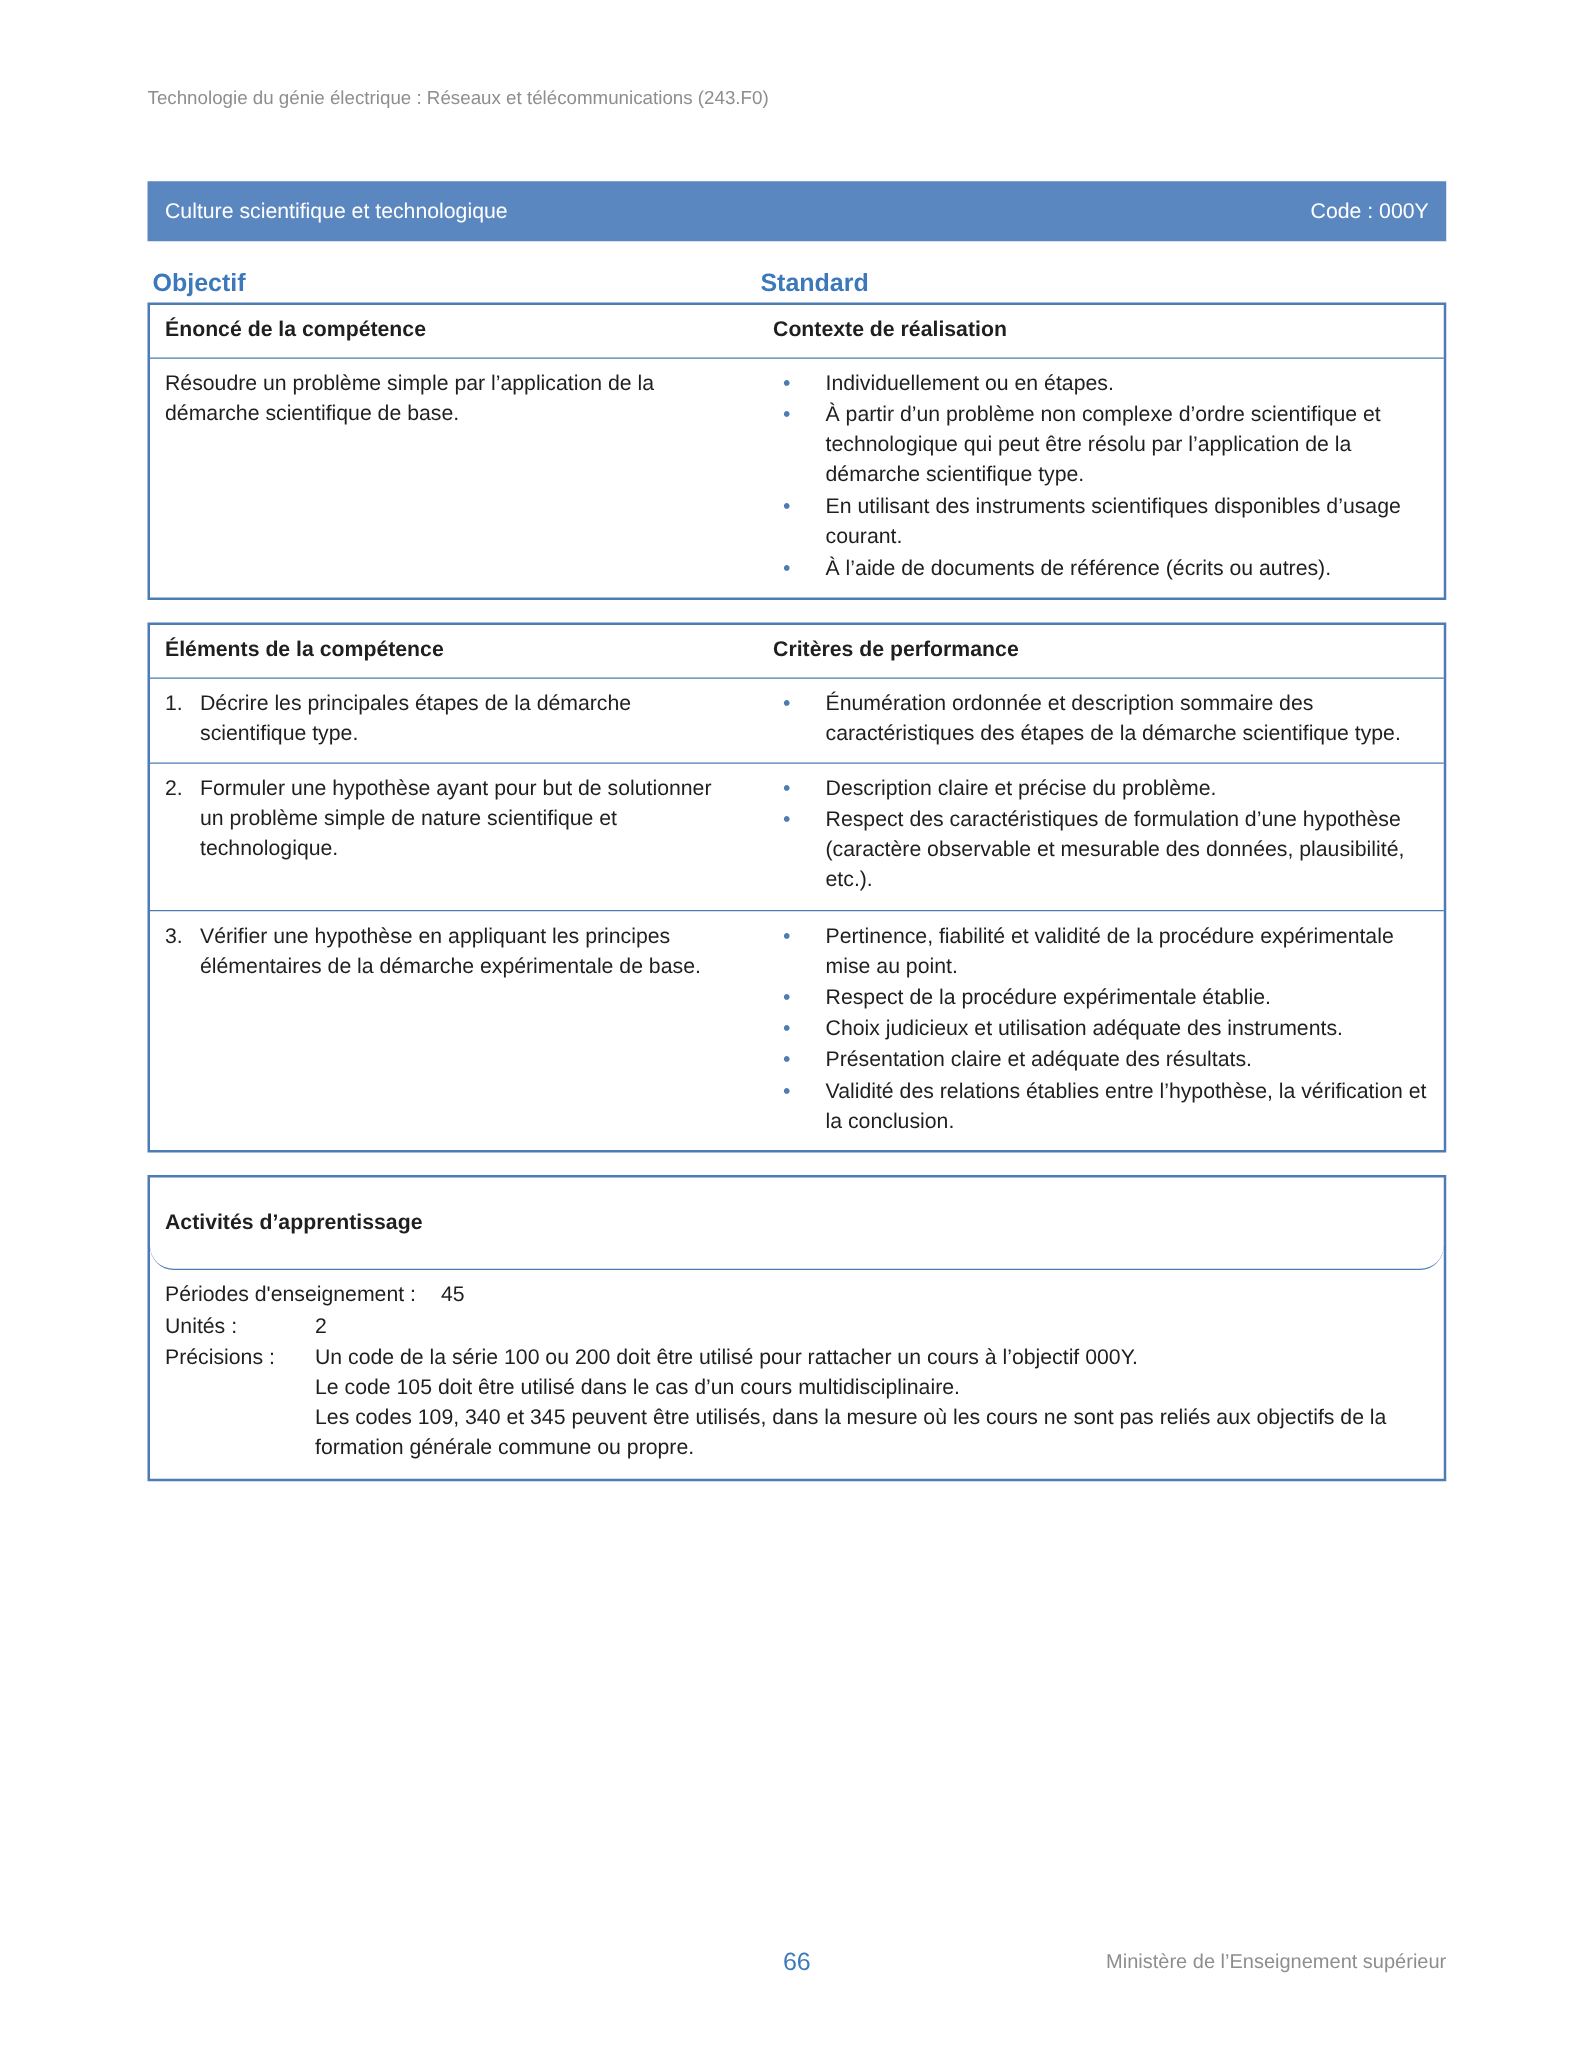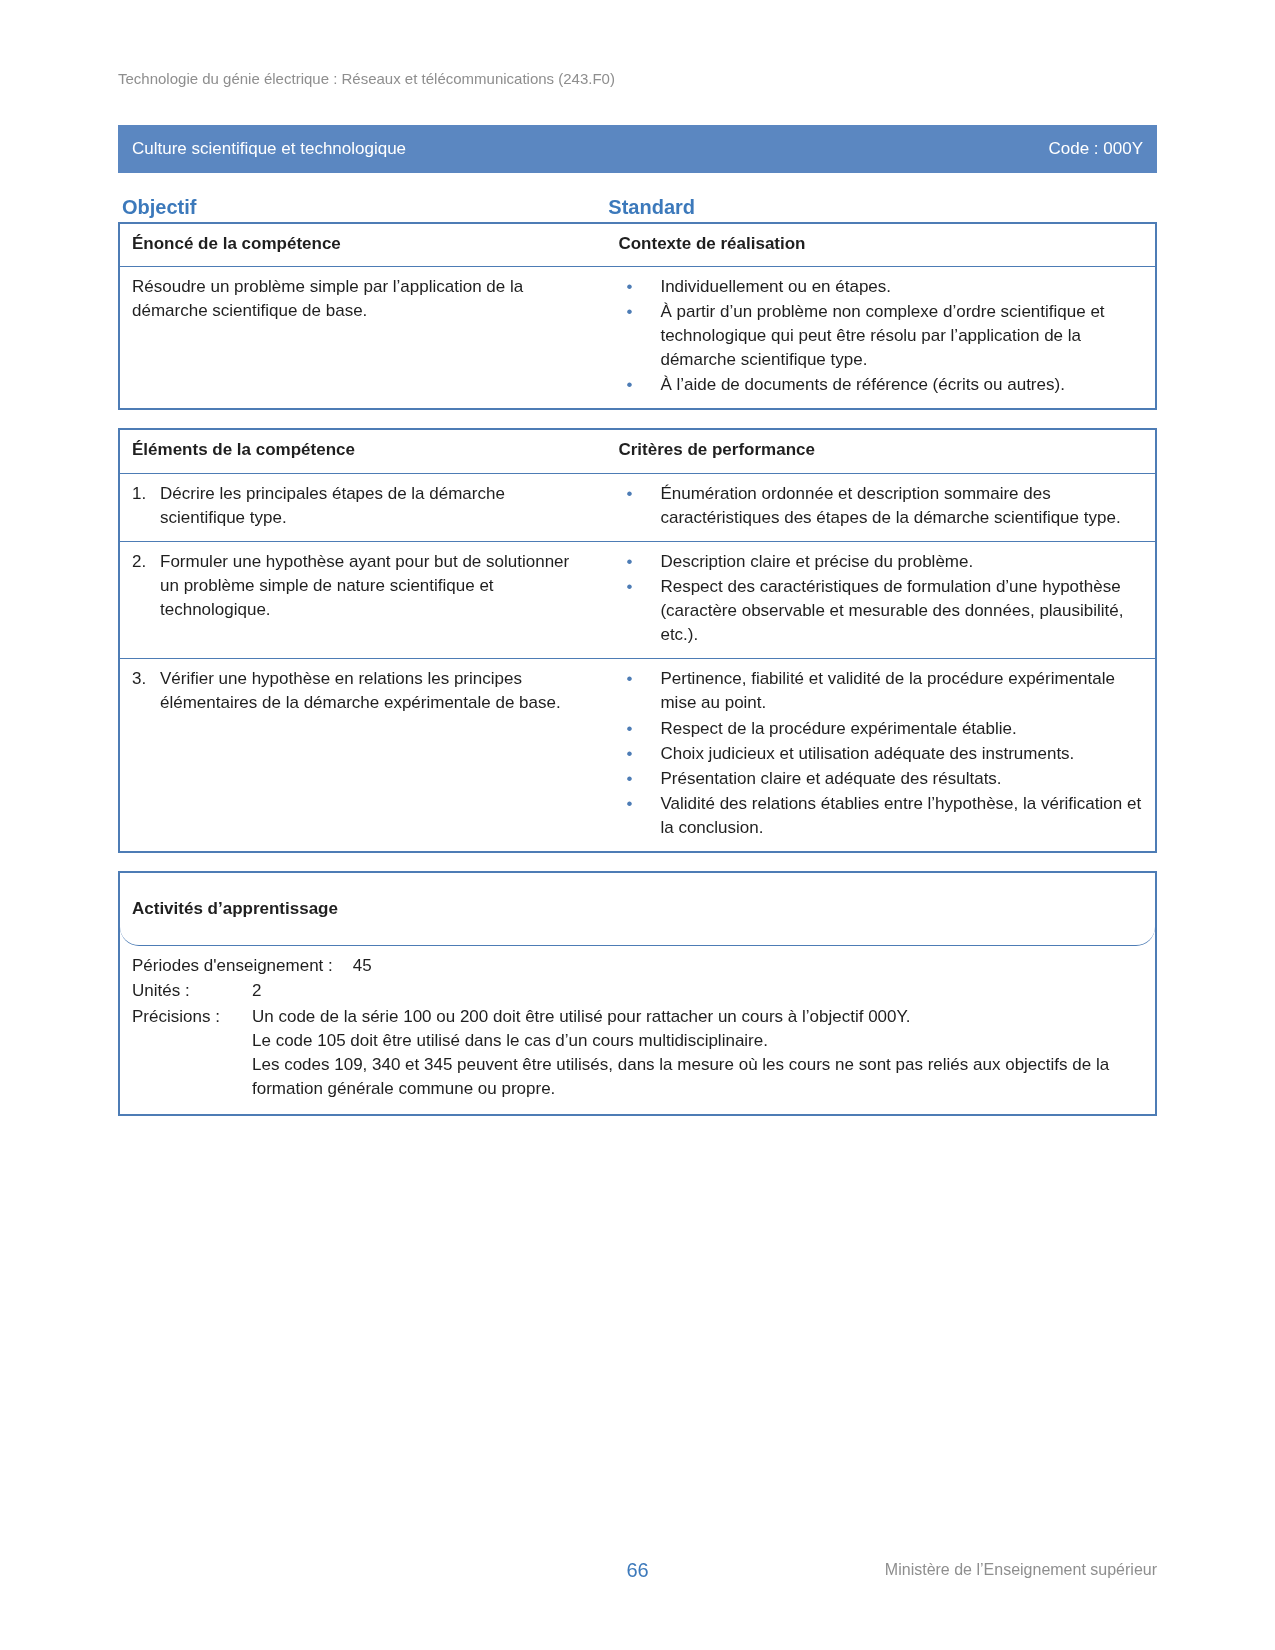--- a/index.html
+++ b/index.html
@@ -13,21 +13,21 @@
     position: relative;
   }
   .page {
     position: relative;
     width: 1275px; height: 1650px;
     padding: 68px 118px 0 118px;
   }
   .running-header {
     color: #8e8e8e;
     font-size: 15px;
-    margin-bottom: 36px;
+    margin-bottom: 56px;
   }
   .banner {
     background: #5b87c1;
     color: #ffffff;
     height: 48px;
     display: flex;
     align-items: center;
     justify-content: space-between;
     padding: 0 14px;
     font-size: 17px;
@@ -136,20 +136,21 @@
     <div class="tbl-head">
       <div class="cell-l">Énoncé de la compétence</div>
       <div class="cell-r">Contexte de réalisation</div>
     </div>
     <div class="tbl-row">
       <div class="cell-l">Résoudre un problème simple par l’application de la démarche scientifique de base.</div>
       <div class="cell-r">
         <ul class="bullets">
           <li>Individuellement ou en étapes.</li>
           <li>À partir d’un problème non complexe d’ordre scientifique et technologique qui peut être résolu par l’application de la démarche scientifique type.</li>
+          <li>En utilisant des instruments scientifiques disponibles d’usage courant.</li>
           <li>À l’aide de documents de référence (écrits ou autres).</li>
         </ul>
       </div>
     </div>
   </div>
 
   <div class="tbl">
     <div class="tbl-head">
       <div class="cell-l">Éléments de la compétence</div>
       <div class="cell-r">Critères de performance</div>
@@ -181,21 +182,21 @@
           <li>Description claire et précise du problème.</li>
           <li>Respect des caractéristiques de formulation d’une hypothèse (caractère observable et mesurable des données, plausibilité, etc.).</li>
         </ul>
       </div>
     </div>
 
     <div class="tbl-row">
       <div class="cell-l">
         <div class="num-item">
           <span class="num">3.</span>
-          <span class="num-text">Vérifier une hypothèse en relations les principes élémentaires de la démarche expérimentale de base.</span>
+          <span class="num-text">Vérifier une hypothèse en appliquant les principes élémentaires de la démarche expérimentale de base.</span>
         </div>
       </div>
       <div class="cell-r">
         <ul class="bullets">
           <li>Pertinence, fiabilité et validité de la procédure expérimentale mise au point.</li>
           <li>Respect de la procédure expérimentale établie.</li>
           <li>Choix judicieux et utilisation adéquate des instruments.</li>
           <li>Présentation claire et adéquate des résultats.</li>
           <li>Validité des relations établies entre l’hypothèse, la vérification et la conclusion.</li>
         </ul>

